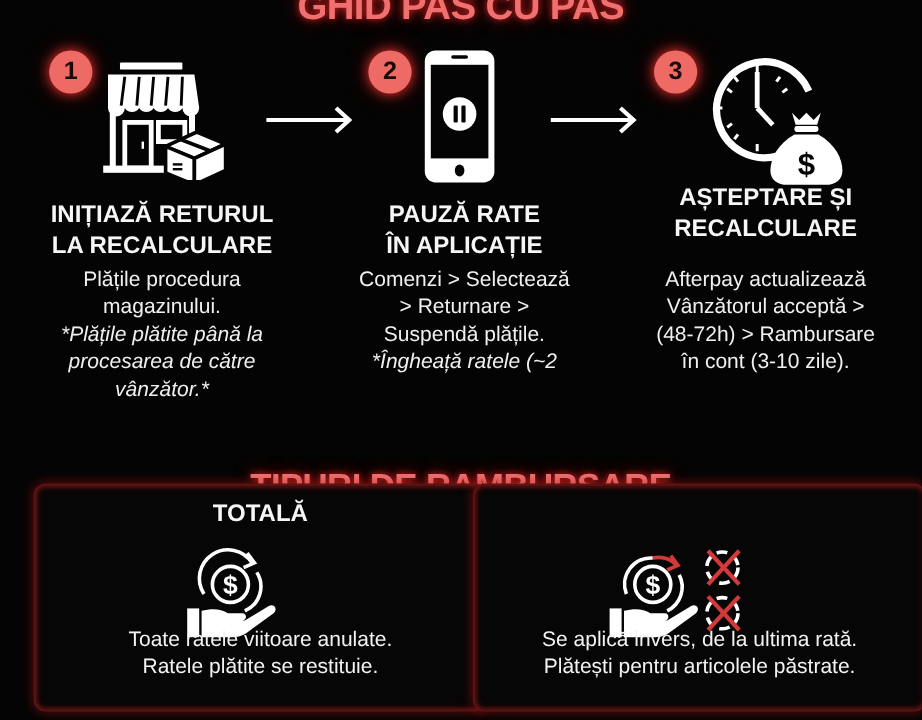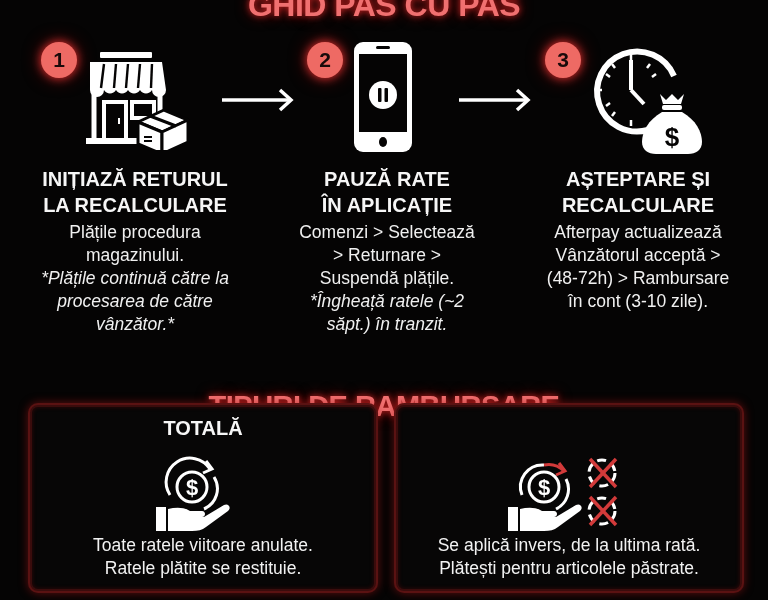--- a/index.html
+++ b/index.html
@@ -36,28 +36,29 @@
   }
   .step-desc .note { font-style:italic; }
 
   .arrow { position:absolute; top:88px; }
 
   .card {
     position:absolute; top:405px; height:182px;
     border:2px solid #3a0c0c; border-radius:8px;
     background:#070606;
     box-shadow:0 0 0 2px #5a1212, 0 0 10px 2px rgba(170,20,20,0.55), inset 0 0 4px rgba(120,10,10,0.4);
+    padding-left:28px;
   }
   .card-title {
     position:absolute; top:10px; left:0; width:100%; text-align:center;
     font-weight:700; font-size:20px; color:#f6f6f6;
   }
   .card-icon { position:absolute; top:44px; }
   .card-desc {
-    position:absolute; top:127px; left:0; width:100%; text-align:center;
+    position:absolute; top:114px; left:0; width:100%; text-align:center;
     font-size:17.5px; line-height:23px; color:#f2f2f2;
   }
 </style>
 </head>
 <body>
 
 <div id="main-title" class="glow-title">GHID PAS CU PAS</div>
 
 <div class="step" style="left:0;width:270px;height:300px;">
   <div class="badge" style="left:41px;top:2px;">1</div>
@@ -90,21 +91,21 @@
     <rect x="62" y="86" width="8" height="2" fill="#050404"></rect>
     <rect x="62" y="90" width="8" height="2" fill="#050404"></rect>
   </svg>
   <div class="step-title" style="top:126px;">
     <div>INIȚIAZĂ RETURUL</div>
     <div>LA RECALCULARE</div>
   </div>
   <div class="step-desc" style="top:181px;">
     <div>Plățile procedura</div>
     <div>magazinului.</div>
-    <div class="note">*Plățile continuă către la</div>
+    <div class="note">*Plățile plătite până la</div>
     <div class="note">procesarea de către</div>
     <div class="note">vânzător.*</div>
   </div>
 </div>
 
 <svg class="arrow" style="left:220px;" width="75" height="24" viewBox="0 0 75 24">
   <line x1="2" y1="12" x2="70" y2="12" stroke="#ffffff" stroke-width="3.5"></line>
   <polyline points="60,2 71,12 60,22" fill="none" stroke="#ffffff" stroke-width="3.5"></polyline>
 </svg>
 
@@ -121,21 +122,20 @@
   </svg>
   <div class="step-title" style="top:126px;">
     <div>PAUZĂ RATE</div>
     <div>ÎN APLICAȚIE</div>
   </div>
   <div class="step-desc" style="top:181px;">
     <div>Comenzi &gt; Selectează</div>
     <div>&gt; Returnare &gt;</div>
     <div>Suspendă plățile.</div>
     <div class="note">*Îngheață ratele (~2</div>
-    <div class="note">săpt.) în tranzit.</div>
   </div>
 </div>
 
 <svg class="arrow" style="left:457px;" width="75" height="24" viewBox="0 0 75 24">
   <line x1="2" y1="12" x2="70" y2="12" stroke="#ffffff" stroke-width="3.5"></line>
   <polyline points="60,2 71,12 60,22" fill="none" stroke="#ffffff" stroke-width="3.5"></polyline>
 </svg>
 
 <div class="step" style="left:508px;width:260px;height:300px;">
   <div class="badge" style="left:37px;top:2px;">3</div>
@@ -152,21 +152,21 @@
       <line x1="26" y1="72" x2="29" y2="68"></line>
       <line x1="70" y1="30" x2="66" y2="33"></line>
     </g>
     <line x1="45" y1="16" x2="45" y2="46" stroke="#ffffff" stroke-width="4"></line>
     <line x1="45" y1="46" x2="58" y2="60" stroke="#ffffff" stroke-width="4"></line>
     <path d="M74 50 l6 6 l6 -6 l6 6 l6 -6 l-3 10 h-18 z" fill="#ffffff"></path>
     <rect x="76" y="61" width="20" height="5" rx="2" fill="#ffffff"></rect>
     <path d="M76 68 h20 c14 8 20 20 20 30 c0 8 -6 12 -14 12 h-32 c-8 0 -14 -4 -14 -12 c0 -10 6 -22 20 -30 z" fill="#ffffff"></path>
     <text x="86" y="102" text-anchor="middle" font-family="Liberation Sans, sans-serif" font-weight="700" font-size="26" fill="#050404">$</text>
   </svg>
-  <div class="step-title" style="top:126px;">
+  <div class="step-title" style="top:112px;">
     <div>AȘTEPTARE ȘI</div>
     <div>RECALCULARE</div>
   </div>
   <div class="step-desc" style="top:181px;">
     <div>Afterpay actualizează</div>
     <div>Vânzătorul acceptă &gt;</div>
     <div>(48-72h) &gt; Rambursare</div>
     <div>în cont (3-10 zile).</div>
   </div>
 </div>

